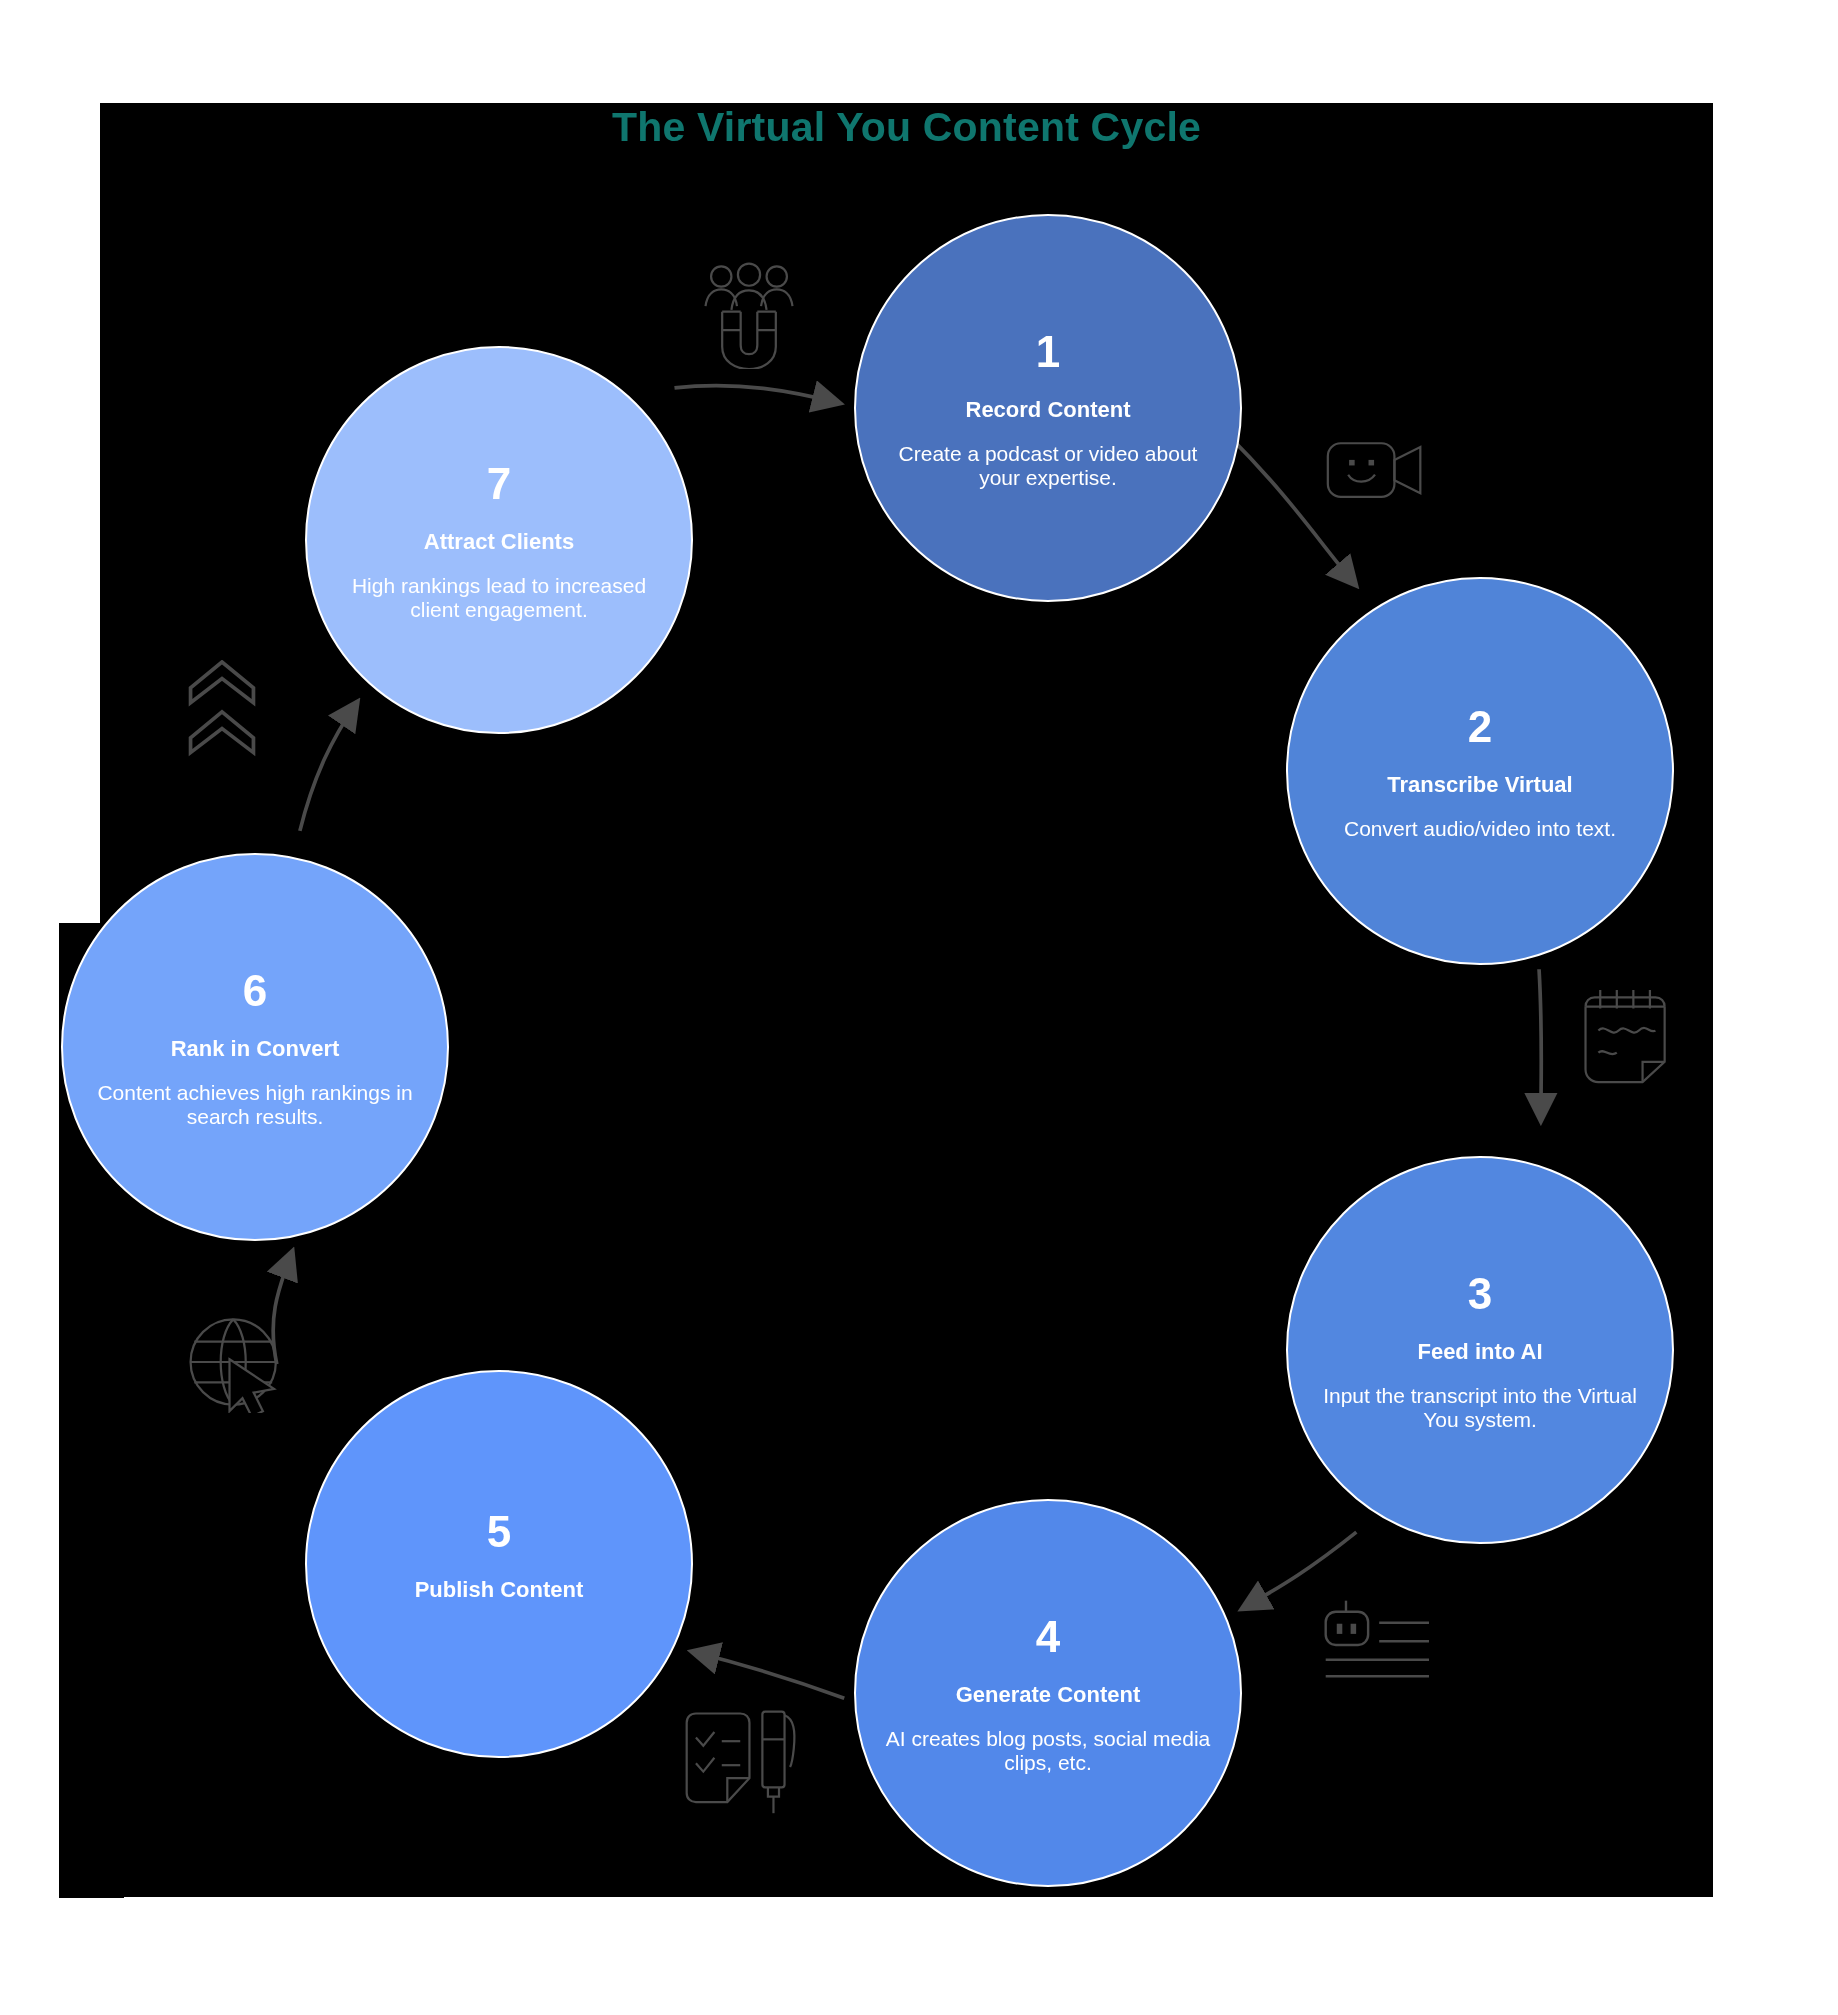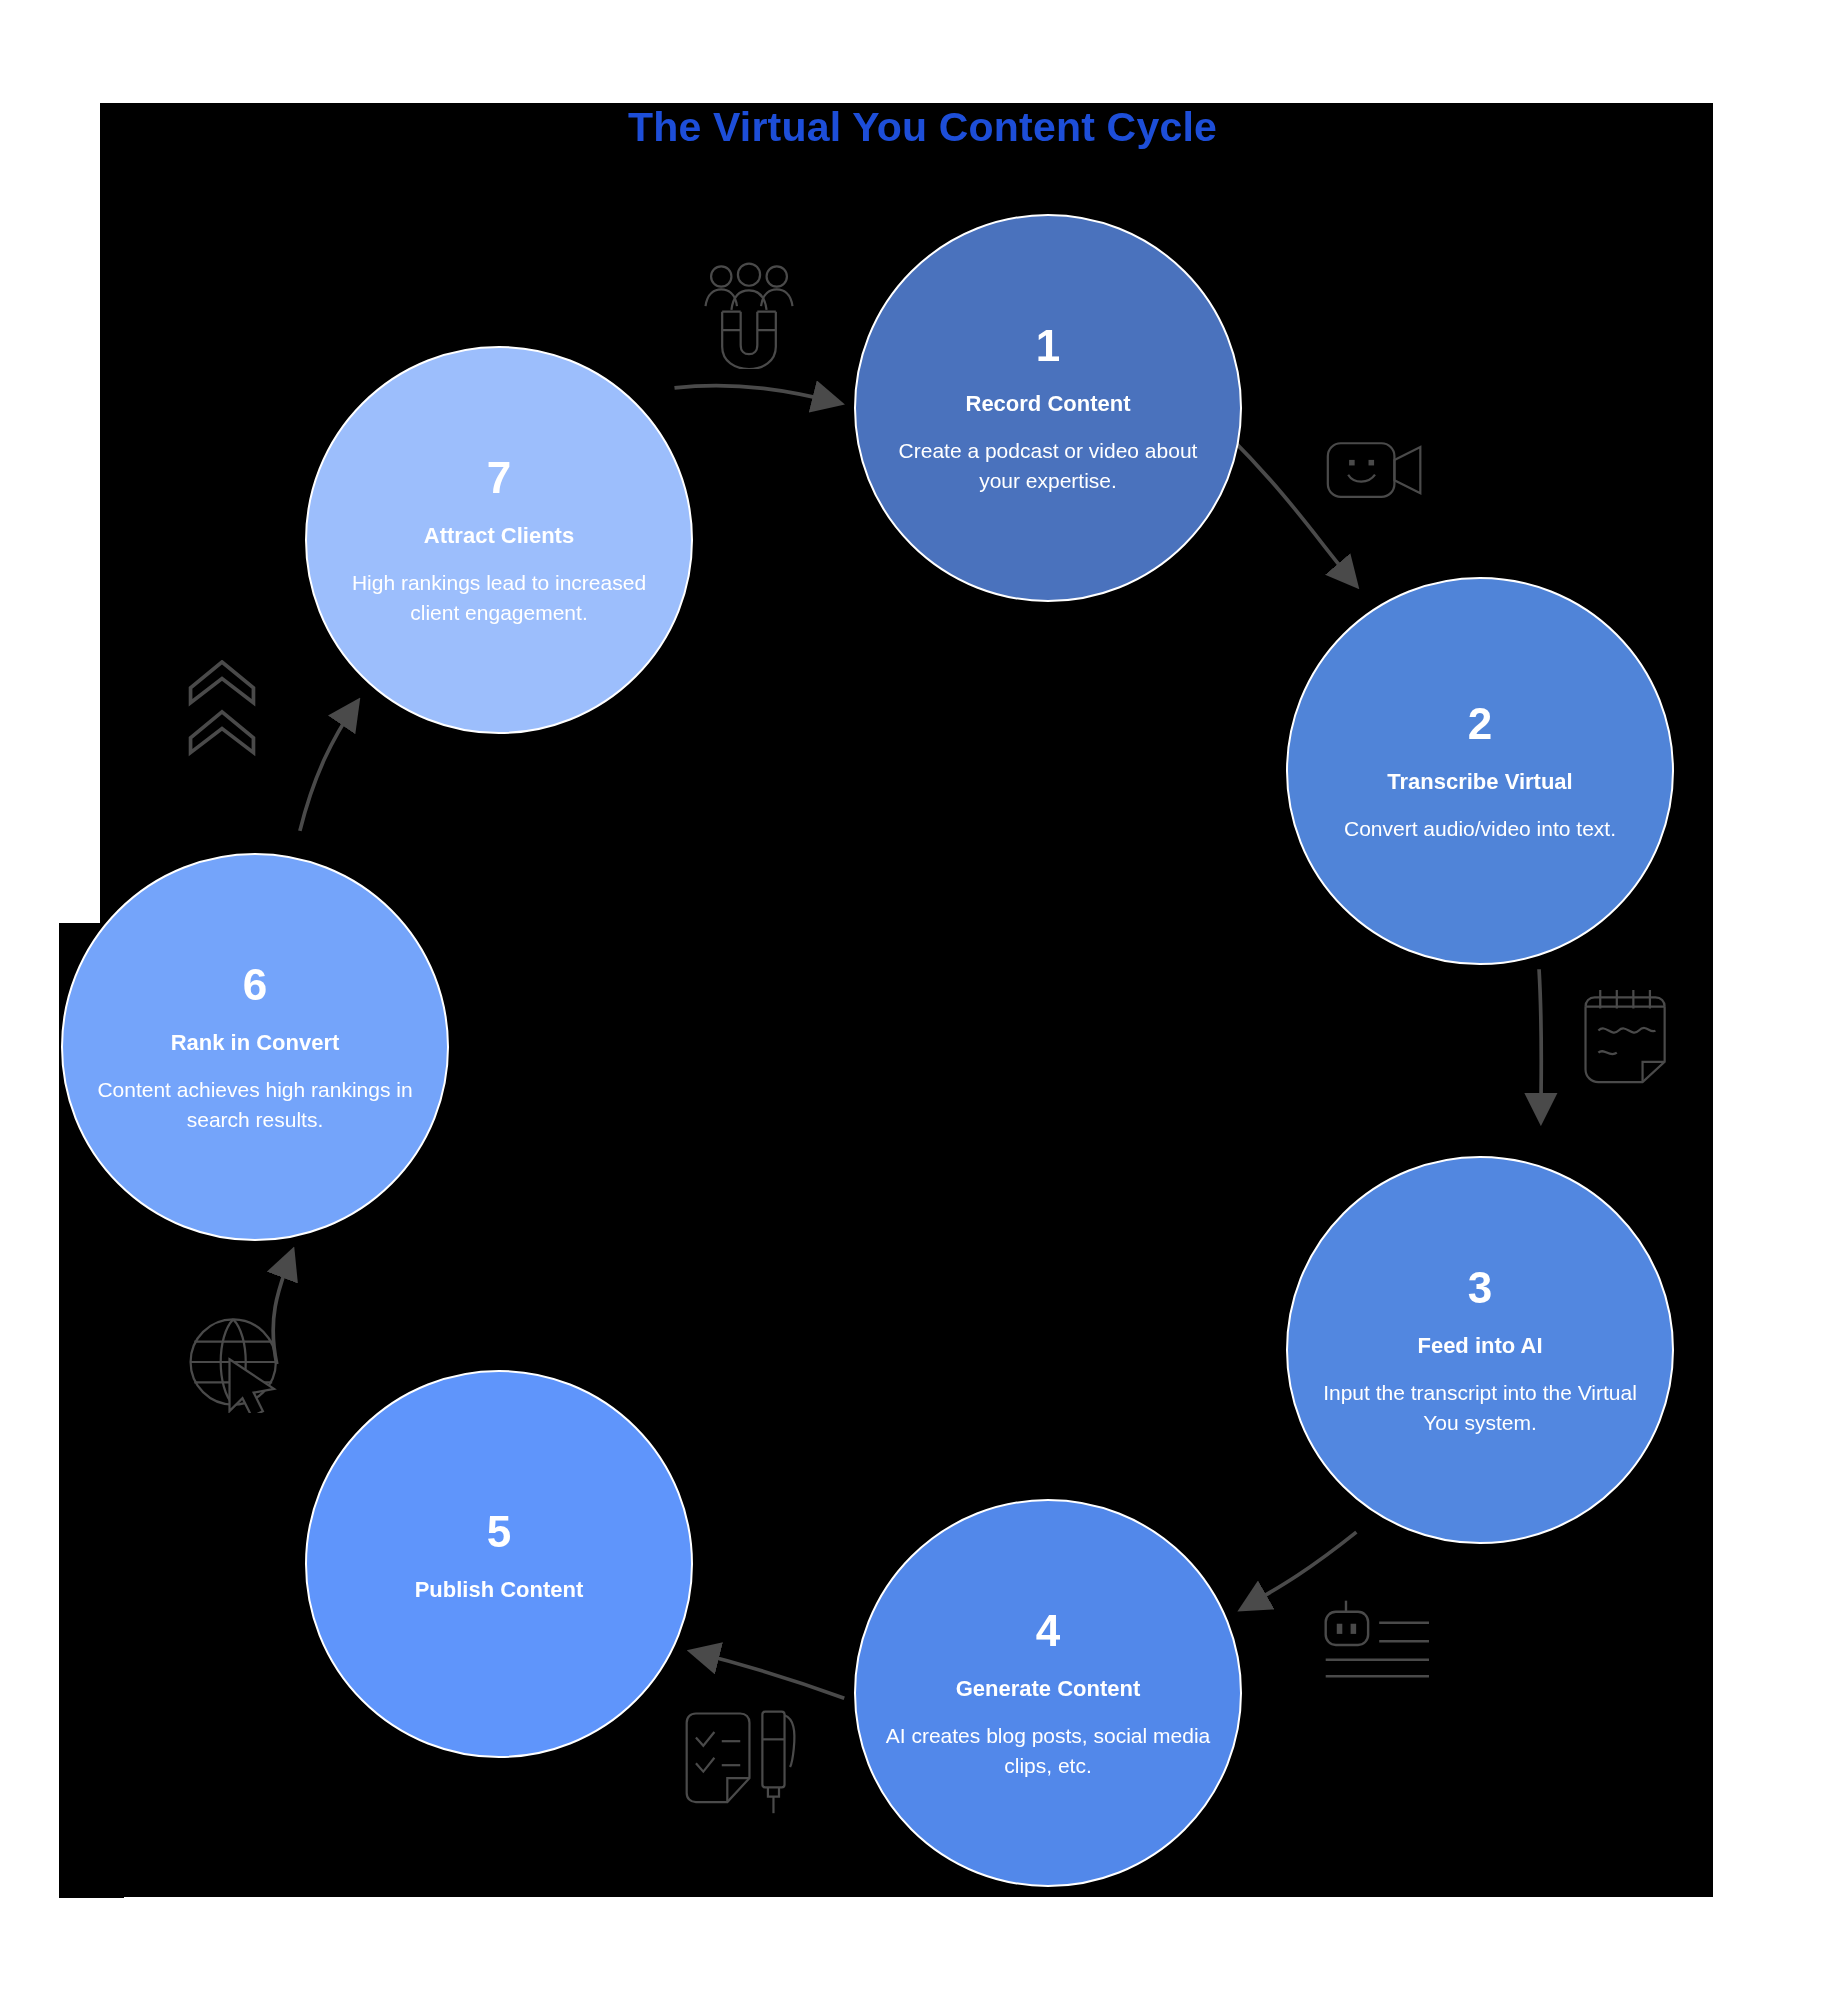--- a/index.html
+++ b/index.html
@@ -23,21 +23,21 @@
   .node{
     position:absolute;border-radius:50%;
     border:2.8px solid #ffffff;
     box-sizing:border-box;
     display:flex;flex-direction:column;align-items:center;justify-content:center;
     text-align:center;color:#ffffff;
     padding:0 24px;
   }
   .node .num{font-size:44px;font-weight:bold;line-height:52px;margin-bottom:14.8px;}
   .node .ttl{font-size:22px;font-weight:bold;line-height:33px;margin-bottom:16.6px;}
-  .node .dsc{font-size:21px;font-weight:normal;line-height:30px;}
+  .node .dsc{font-size:21px;font-weight:normal;line-height:24px;}
 
   #node1{left:854px;top:214px;width:388px;height:388px;background:#4a72bd;}
   #node2{left:1286px;top:577px;width:388px;height:388px;background:#5084d8;}
   #node3{left:1286px;top:1156px;width:388px;height:388px;background:#5287e0;}
   #node4{left:854px;top:1499px;width:388px;height:388px;background:#5288ea;}
   #node5{left:305px;top:1370px;width:388px;height:388px;background:#5f95fb;}
   #node6{left:61px;top:853px;width:388px;height:388px;background:#74a4fa;}
   #node7{left:305px;top:346px;width:388px;height:388px;background:#9cbefc;}
 
   
@@ -74,21 +74,21 @@
       <path d="M731,420 C800,412 860,424 908,436"></path>
       <path d="M1330,470 C1400,540 1432,590 1468,632"></path>
       <path d="M1668,1050 C1672,1120 1670,1170 1670,1212"></path>
       <path d="M1470,1660 C1420,1700 1390,1718 1348,1742"></path>
       <path d="M915,1840 C860,1820 800,1802 752,1790"></path>
       <path d="M300,1478 C290,1430 300,1400 316,1358"></path>
       <path d="M325,900 C340,840 360,800 386,762"></path>
     </g>
   </svg>
 
-  <div id="title" style="color: #1d4ed8; padding-left: 16px;">The Virtual You Content Cycle</div>
+  <div id="title" style="color: #0f766e;">The Virtual You Content Cycle</div>
 
   <div class="node" id="node1" style="background: rgb(74, 114, 189);">
     <div class="num">1</div>
     <div class="ttl">Record Content</div>
     <div class="dsc">Create a podcast or video about your expertise.</div>
   </div>
 
   <div class="node" id="node2" style="background: rgb(80, 132, 216);">
     <div class="num">2</div>
     <div class="ttl">Transcribe Virtual</div>

